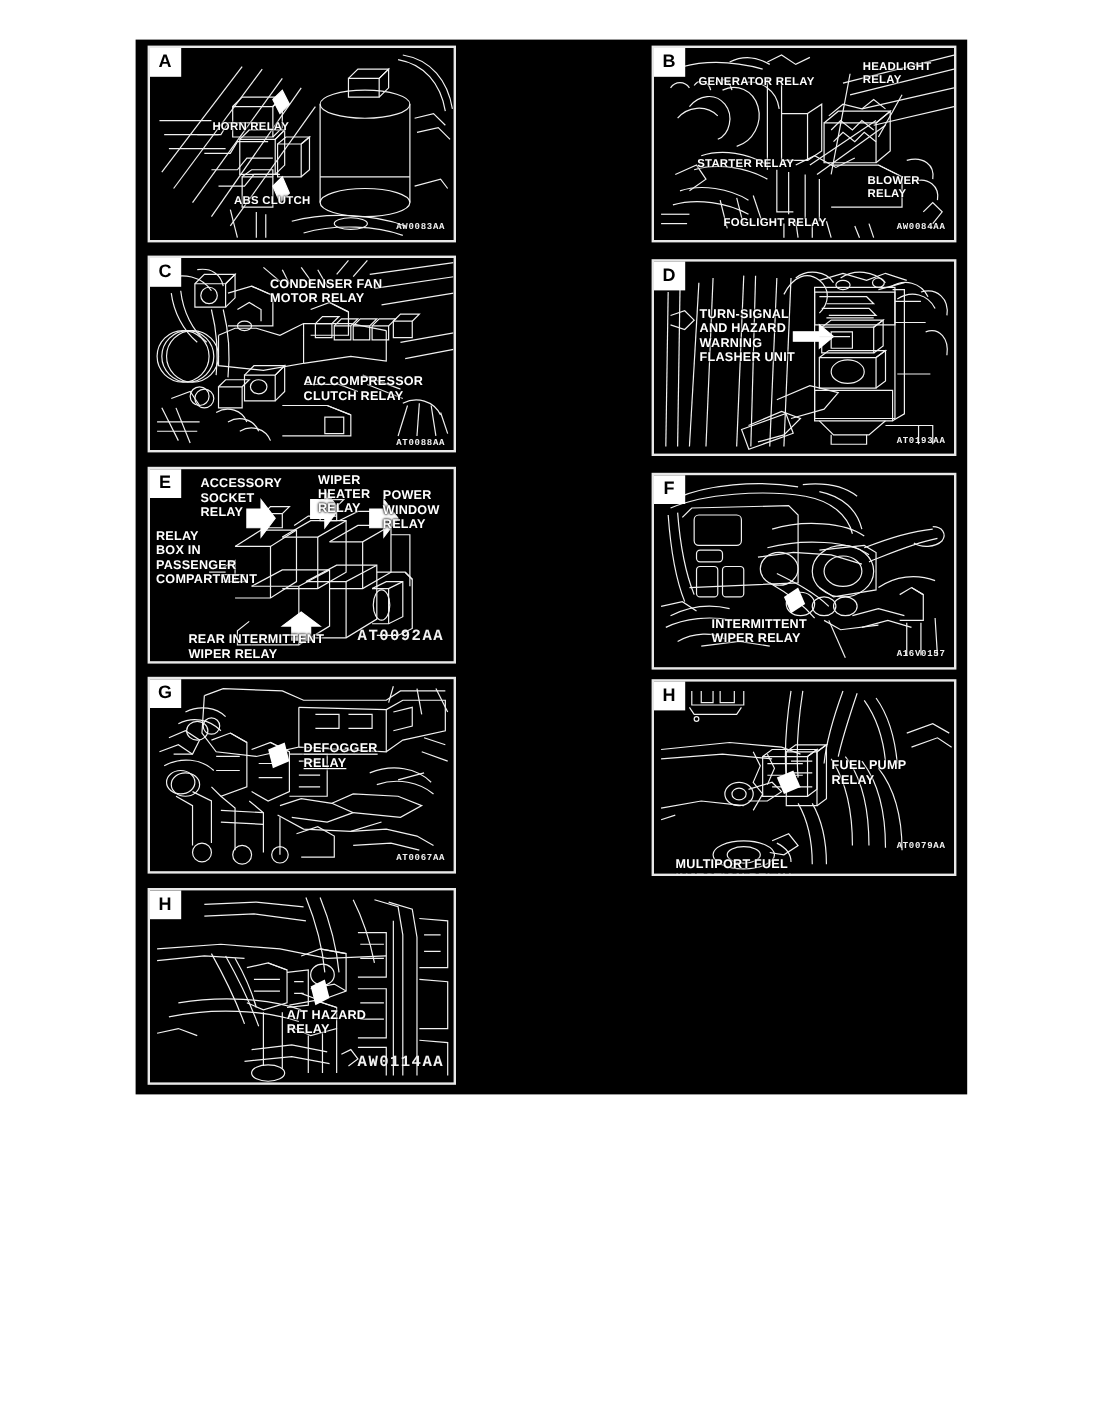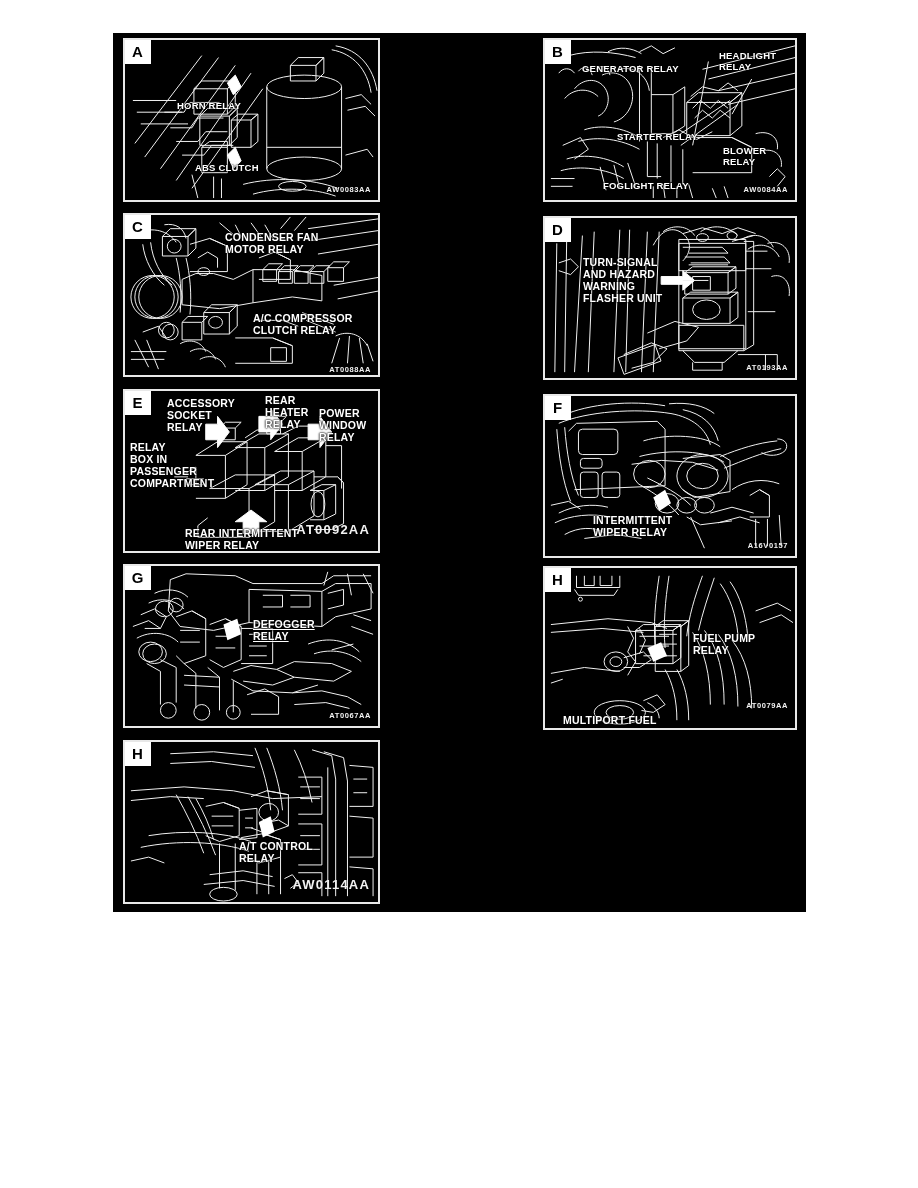--- a/index.html
+++ b/index.html
@@ -52,21 +52,21 @@
     font-size: 15px;
     line-height: 25px;
     text-align: center;
     z-index: 30;
     letter-spacing: 0px;
   }
 
   .panel-code {
     position: absolute;
     color: #f2f2f2;
-    font-family: Liberation Sans, sans-serif;
+    font-family: Liberation Mono, monospace;
     font-size: 7.5px;
     font-weight: bold;
     letter-spacing: 0.6px;
     z-index: 25;
     white-space: nowrap;
   }
   .panel-code.big {
     font-size: 13px;
     letter-spacing: 1.2px;
   }
@@ -228,21 +228,21 @@
           <line x1="6" y1="150" x2="28" y2="150"></line>
           <line x1="166" y1="22" x2="150" y2="108"></line>
           <line x1="210" y1="40" x2="190" y2="76"></line>
         </g>
       </svg>
     </div>
     <div class="panel-letter">B</div>
     <div class="callout" style="left:37px; top:23px;">GENERATOR RELAY</div>
     <div class="callout" style="left:174px; top:10px;">HEADLIGHT
 RELAY</div>
-    <div class="callout" style="left:36px; top:91px;margin-left:36px;">STARTER RELAY</div>
+    <div class="callout" style="left:36px; top:91px;">STARTER RELAY</div>
     <div class="callout" style="left:178px; top:105px;">BLOWER
 RELAY</div>
     <div class="callout" style="left:58px; top:140px;">FOGLIGHT RELAY</div>
     <div class="panel-code" style="right:7px; bottom:6px;">AW0084AA</div>
   </div>
 
   <div class="panel" style="left:123px; top:213px; width:257px; height:164px;">
     <div class="art">
       <svg viewBox="0 0 257 164" preserveAspectRatio="none">
         <g>
@@ -436,31 +436,31 @@
           <polygon class="arrow" points="120,146 120,134 112,134 128,122 144,134 136,134 136,146"></polygon>
 
           <line x1="64" y1="88" x2="50" y2="88"></line>
         </g>
       </svg>
     </div>
     <div class="panel-letter">E</div>
     <div class="callout sz-md" style="left:42px; top:6px;">ACCESSORY
 SOCKET
 RELAY</div>
-    <div class="callout sz-md" style="left:140px; top:3px;">REAR
+    <div class="callout sz-md" style="left:140px; top:3px;">WIPER
 HEATER
 RELAY</div>
     <div class="callout sz-md" style="left:194px; top:16px;">POWER
 WINDOW
 RELAY</div>
     <div class="callout sz-md" style="left:5px; top:50px;">RELAY
 BOX IN
 PASSENGER
 COMPARTMENT</div>
-    <div class="callout sz-md" style="left:60px; top:136px;">REAR INTERMITTENT
+    <div class="callout sz-md" style="left:32px; top:136px;">REAR INTERMITTENT
 WIPER RELAY</div>
     <div class="panel-code big" style="right:8px; bottom:14px;">AT0092AA</div>
   </div>
 
   <div class="panel" style="left:543px; top:394px; width:254px; height:164px;">
     <div class="art">
       <svg viewBox="0 0 254 164" preserveAspectRatio="none">
         <g>
           <path d="M18 20 C44 8 88 4 122 10"></path>
           <path d="M126 8 C146 6 162 10 172 18"></path>
@@ -692,18 +692,18 @@
           <polyline points="228,128 252,130 252,158"></polyline>
           <polyline points="162,140 170,136 176,144 168,150"></polyline>
           <line x1="206" y1="26" x2="206" y2="158"></line>
           <line x1="232" y1="38" x2="246" y2="38"></line>
           <line x1="232" y1="52" x2="246" y2="52"></line>
           <polygon class="fillwhite" points="136,82 148,76 152,92 140,98"></polygon>
         </g>
       </svg>
     </div>
     <div class="panel-letter">H</div>
-    <div class="callout sz-md" style="left:114px; top:98px;">A/T CONTROL
+    <div class="callout sz-md" style="left:114px; top:98px;">A/T HAZARD
 RELAY</div>
     <div class="panel-code big" style="right:8px; bottom:10px;">AW0114AA</div>
   </div>
 
 </div>
 
 </body></html>

